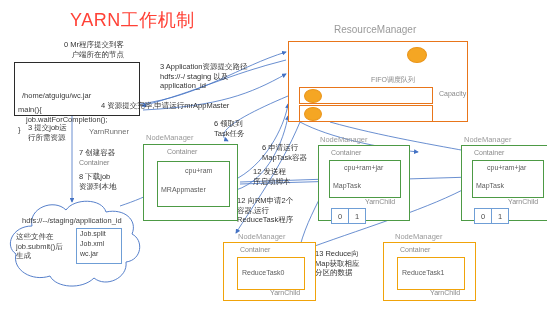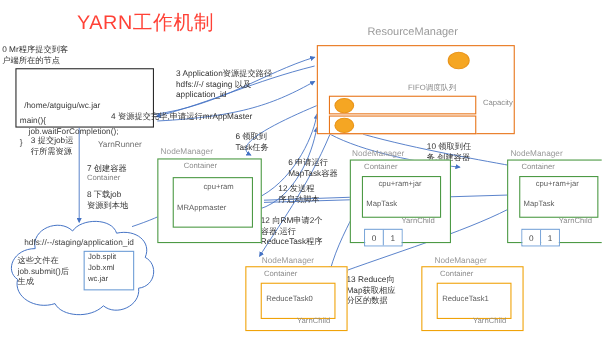--- a/index.html
+++ b/index.html
@@ -114,21 +114,21 @@
 
       <path d="M326,186 C316,206 306,224 300,246"></path>
       <path d="M470,186 C430,208 370,226 312,247"></path>
 
       <path d="M286,250 L244,252"></path>
     </g>
   </svg>
 
   <div class="abs" id="title">YARN工作机制</div>
 
-  <div class="abs txt txt-dark" style="left:2px;top:40px;width:110px;">0 Mr程序提交到客
+  <div class="abs txt txt-dark" style="left:14px;top:40px;width:110px;text-align:right;">0 Mr程序提交到客
 户端所在的节点</div>
 
   <div class="abs" id="client-box">
     <span class="line" style="left:7px;top:4px;">/home/atguigu/wc.jar</span>
     <span class="line" style="left:3px;top:18px;">main(){</span>
     <span class="line" style="left:11px;top:28px;">job.waitForCompletion();</span>
     <span class="line" style="left:3px;top:38px;">}</span>
     <span class="line" style="left:74px;top:40px;color:#6f6f6f;">YarnRunner</span>
   </div>
 
@@ -140,22 +140,20 @@
   <div class="abs txt txt-dark" style="left:101px;top:101px;">4 资源提交完毕,申请运行mrAppMaster</div>
   <div class="abs txt txt-dark" style="left:293px;top:48px;">5 将用户的请求初始化成一个Task</div>
   <div class="abs txt txt-dark" style="left:214px;top:119px;">6 领取到
 Task任务</div>
   <div class="abs txt txt-dark" style="left:79px;top:148px;">7 创建容器</div>
   <div class="abs txt txt-grey" style="left:79px;top:158px;font-size:7px;">Container</div>
   <div class="abs txt txt-dark" style="left:79px;top:172px;">8 下载job
 资源到本地</div>
   <div class="abs txt txt-dark" style="left:262px;top:143px;">6 申请运行
 MapTask容器</div>
-  <div class="abs txt txt-dark" style="left:388px;top:128px;">10 领取到任
-务,创建容器</div>
   <div class="abs txt txt-dark" style="left:253px;top:167px;">12 发送程
 序启动脚本</div>
   <div class="abs txt txt-dark" style="left:237px;top:196px;">12 向RM申请2个
 容器,运行
 ReduceTask程序</div>
   <div class="abs txt txt-dark" style="left:315px;top:249px;">13 Reduce向
 Map获取相应
 分区的数据</div>
   <div class="abs txt txt-dark" style="left:293px;top:64px;">14 程序运行完毕,
 MR会向RM注销自己</div>

